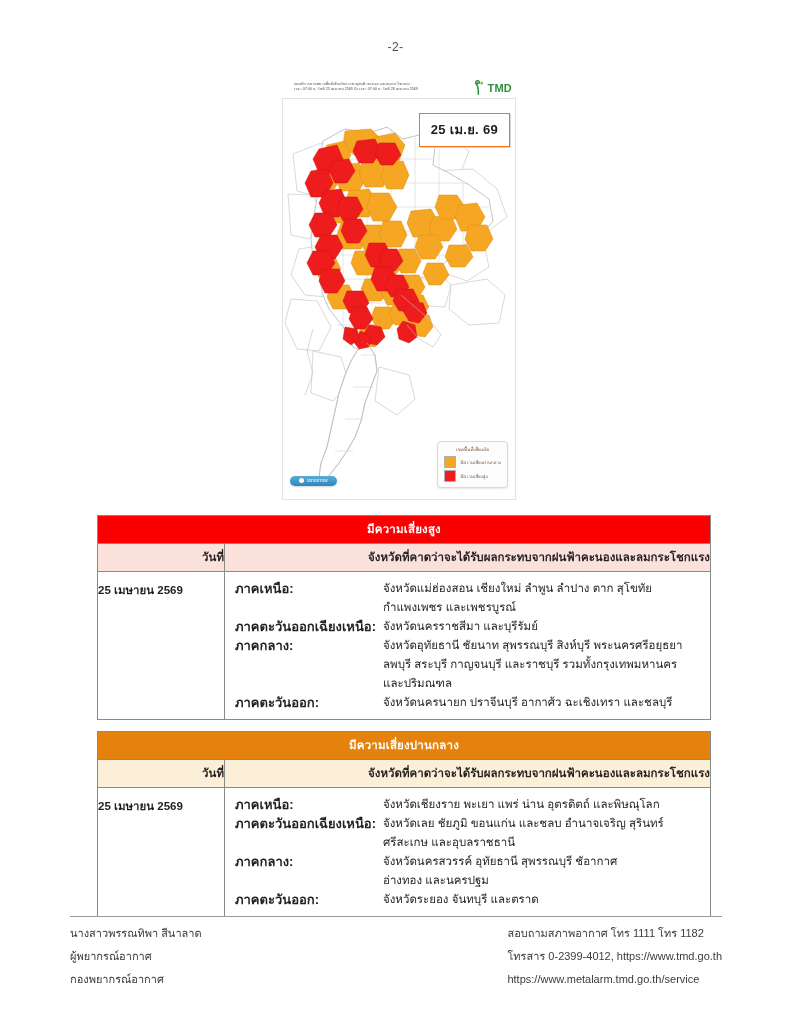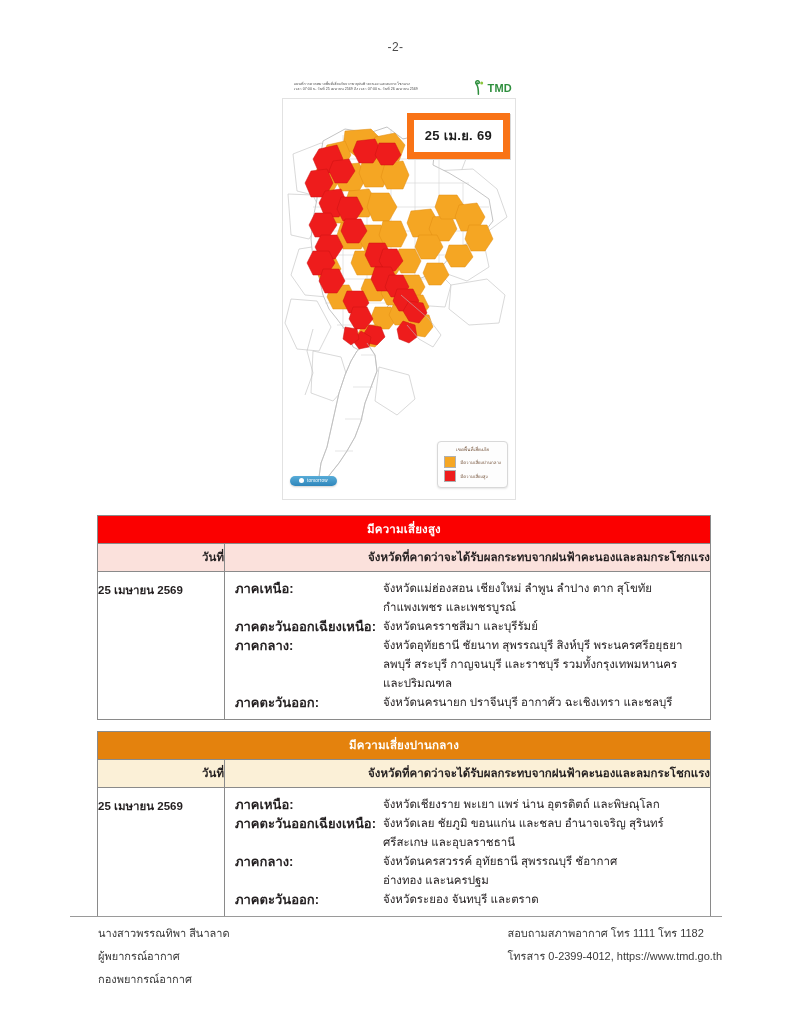--- a/index.html
+++ b/index.html
@@ -82,21 +82,21 @@
     background: #ffffff;
     border: 1px solid #e2e2e2;
     overflow: hidden;
   }
   .map-frame svg { display: block; }
 
   .date-badge {
     position: absolute;
     right: 4px;
     top: 33px;
-    border: 7px solid #f97316;
+    border: 1px solid #f97316;
     background: #ffffff;
     padding: 5px 11px 6px 11px;
     font-size: 13px;
     font-weight: bold;
     color: #1d1d1d;
     box-shadow: 1px 1px 0 #d8d8d8;
     letter-spacing: .3px;
     z-index: 4;
   }
 
@@ -238,21 +238,21 @@
   .footer {
     position: absolute;
     left: 70px;
     top: 922px;
     width: 652px;
     display: flex;
     justify-content: space-between;
     font-size: 11px;
     color: #3b3b3b;
   }
-  .footer-col div { line-height: 23px; white-space: nowrap; margin-left: 28px; }
+  .footer-col div { line-height: 23px; white-space: nowrap; }
   .footer-col.right { text-align: left; }
 </style>
 </head>
 <body>
 
 <div class="page">
 
   <div class="page-number">-2-</div>
 
   <div class="map-figure">
@@ -505,16 +505,17 @@
   <div class="footer-rule"></div>
   <div class="footer">
     <div class="footer-col left">
       <div>นางสาวพรรณทิพา สีนาลาด</div>
       <div>ผู้พยากรณ์อากาศ</div>
       <div>กองพยากรณ์อากาศ</div>
     </div>
     <div class="footer-col right">
       <div>สอบถามสภาพอากาศ โทร 1111 โทร 1182</div>
       <div>โทรสาร 0-2399-4012, https://www.tmd.go.th</div>
+      <div>https://www.metalarm.tmd.go.th/service</div>
     </div>
   </div>
 
 </div>
 
 </body></html>

